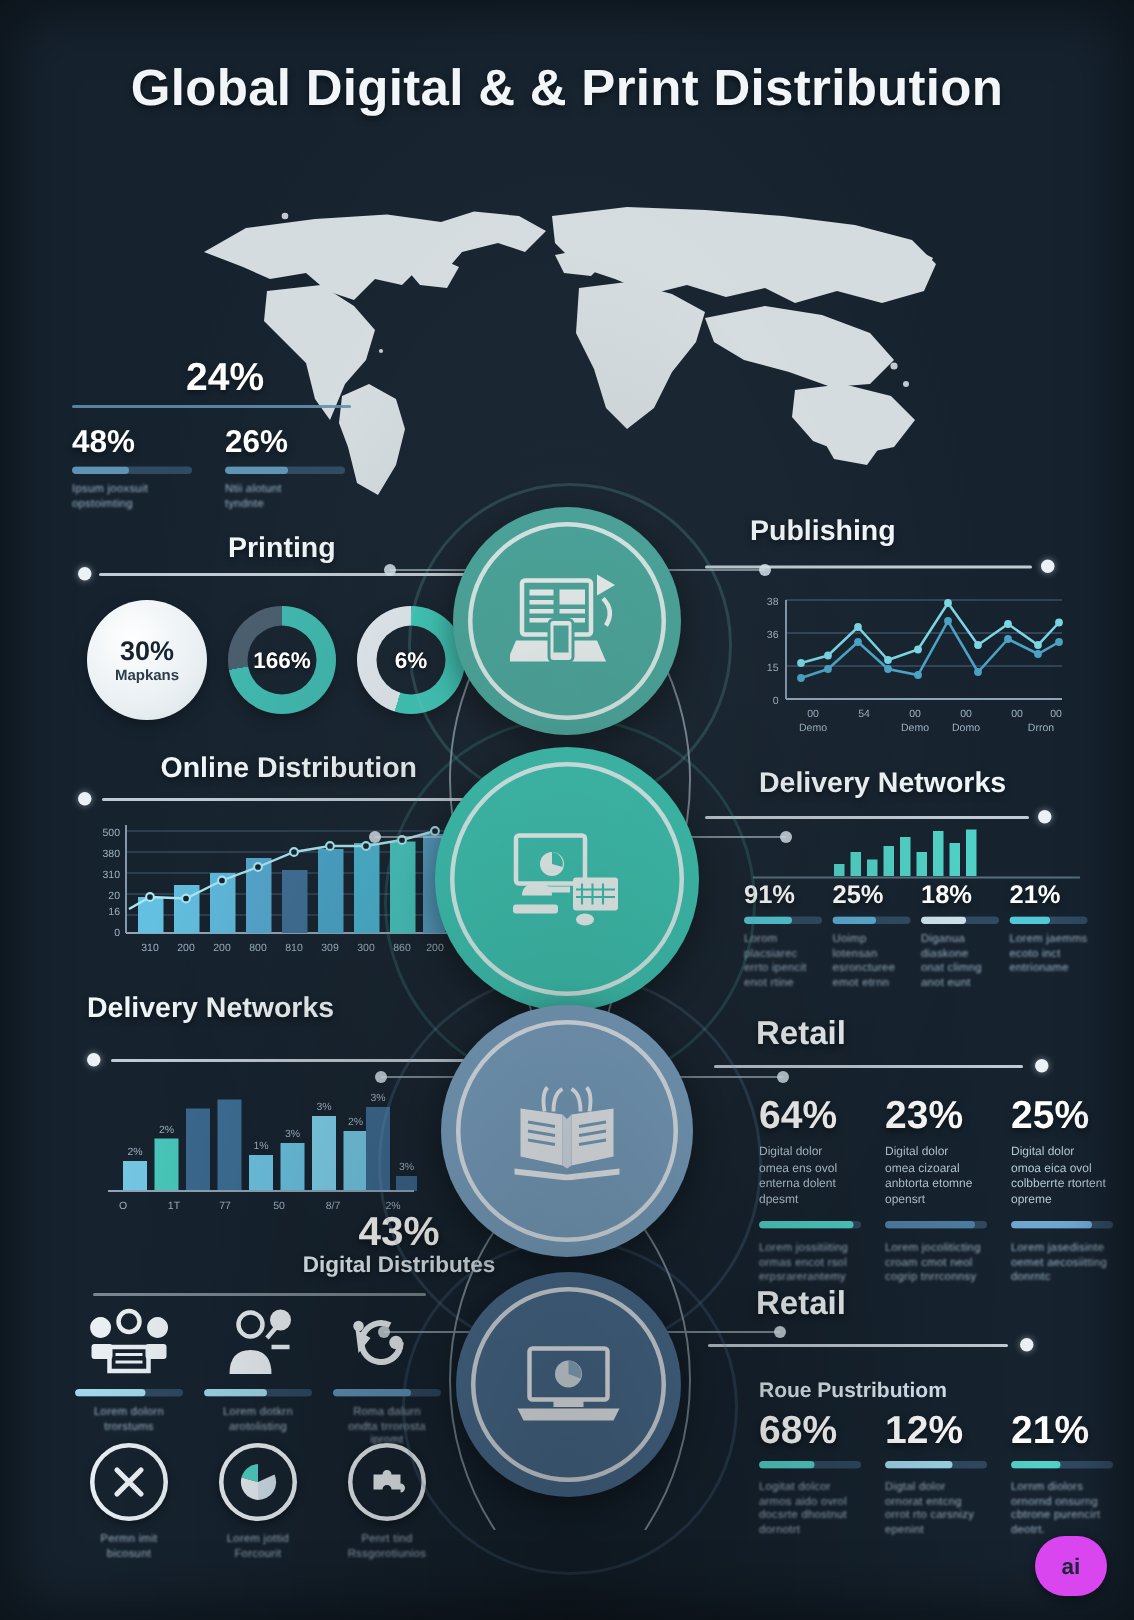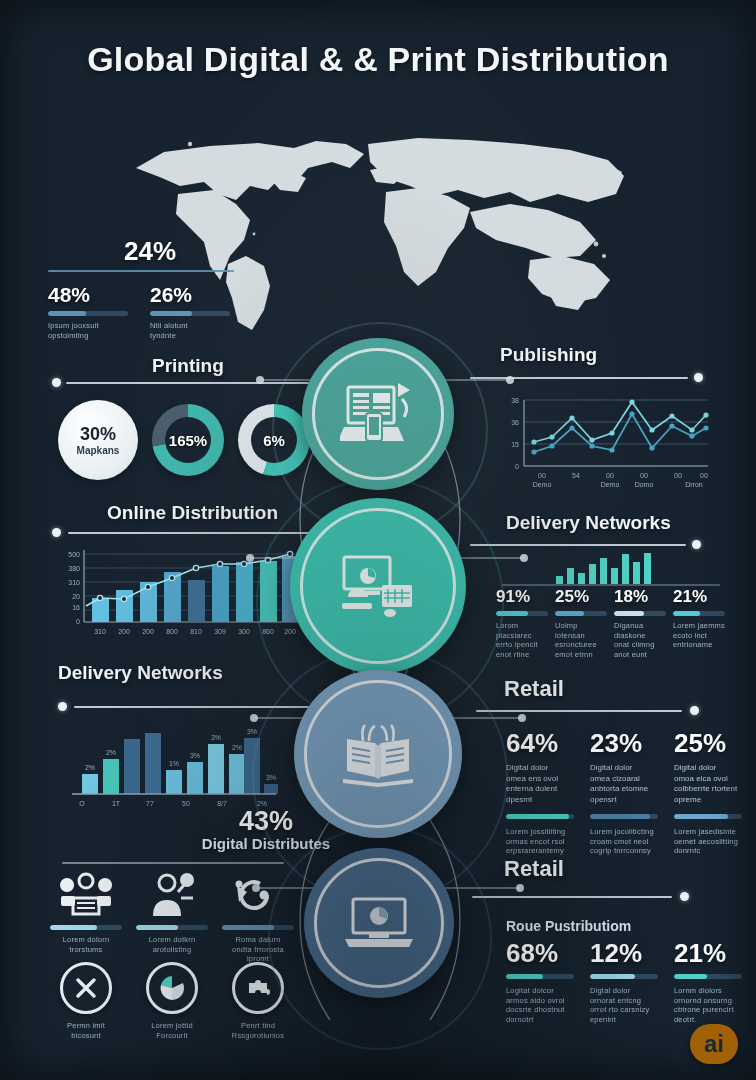--- a/index.html
+++ b/index.html
@@ -96,22 +96,22 @@
     box-shadow:0 2px 6px rgba(0,0,0,.4);}
 
   
   .callout43{position:absolute;left:196px;top:806px;text-align:center;width:140px;}
   .callout43 .n{font-size:27px;font-weight:bold;color:#fff;text-shadow:0 2px 5px rgba(0,0,0,.6);}
   .callout43 .t{font-size:15px;font-weight:bold;color:#e3ecf2;margin-top:-2px;
     text-shadow:0 1px 4px rgba(0,0,0,.5);}
 
   
   .aibadge{position:absolute;right:18px;bottom:16px;width:48px;height:40px;border-radius:20px;
-    background:#a16207;display:flex;align-items:center;justify-content:center;
-    font-size:24px;font-weight:bold;color:#1b2836;box-shadow:0 2px 7px rgba(0,0,0,.45);}
+    background:#d946ef;display:flex;align-items:center;justify-content:center;
+    font-size:15px;font-weight:bold;color:#1b2836;box-shadow:0 2px 7px rgba(0,0,0,.45);}
 </style>
 </head>
 <body>
 
 <div id="poster">
 
   <svg class="worldmap" viewBox="0 0 520 225" preserveAspectRatio="none">
     <g fill="#e4eaee">
       <path d="M18,52 L46,36 L92,30 L140,27 L176,32 L198,25 L228,28 L246,38 L232,52 L214,46 L190,52 L178,66 L162,62 L150,74 L132,70 L118,84 L100,78 L86,66 L62,70 L44,62 Z"></path>
       <path d="M60,78 L96,74 L118,88 L132,104 L126,124 L112,140 L102,164 L92,150 L86,126 L72,112 L58,98 Z"></path>
@@ -171,21 +171,21 @@
   <div class="sec-title" style="left:152px;top:355px">Printing</div>
   <div class="rule" style="left:66px;top:382px;width:252px"></div>
   <div class="dot" style="left:52px;top:378px"></div>
 
   <div class="donut-row">
     <div class="solidcirc">
       <div class="v">30%</div>
       <div class="l">Mapkans</div>
     </div>
     <div class="donut" style="background:conic-gradient(#3fb8ae 0% 72%,#495d6d 72% 100%)">
-      <span>165%</span>
+      <span>166%</span>
     </div>
     <div class="donut" style="background:conic-gradient(#3fc8b9 0% 55%,#e4ecf1 55% 100%)">
       <span>6%</span>
     </div>
   </div>
 
   <div class="sec-title" style="left:500px;top:344px">Publishing</div>
   <div class="rule" style="left:470px;top:377px;width:218px"></div>
   <div class="dot" style="left:694px;top:373px"></div>
 

